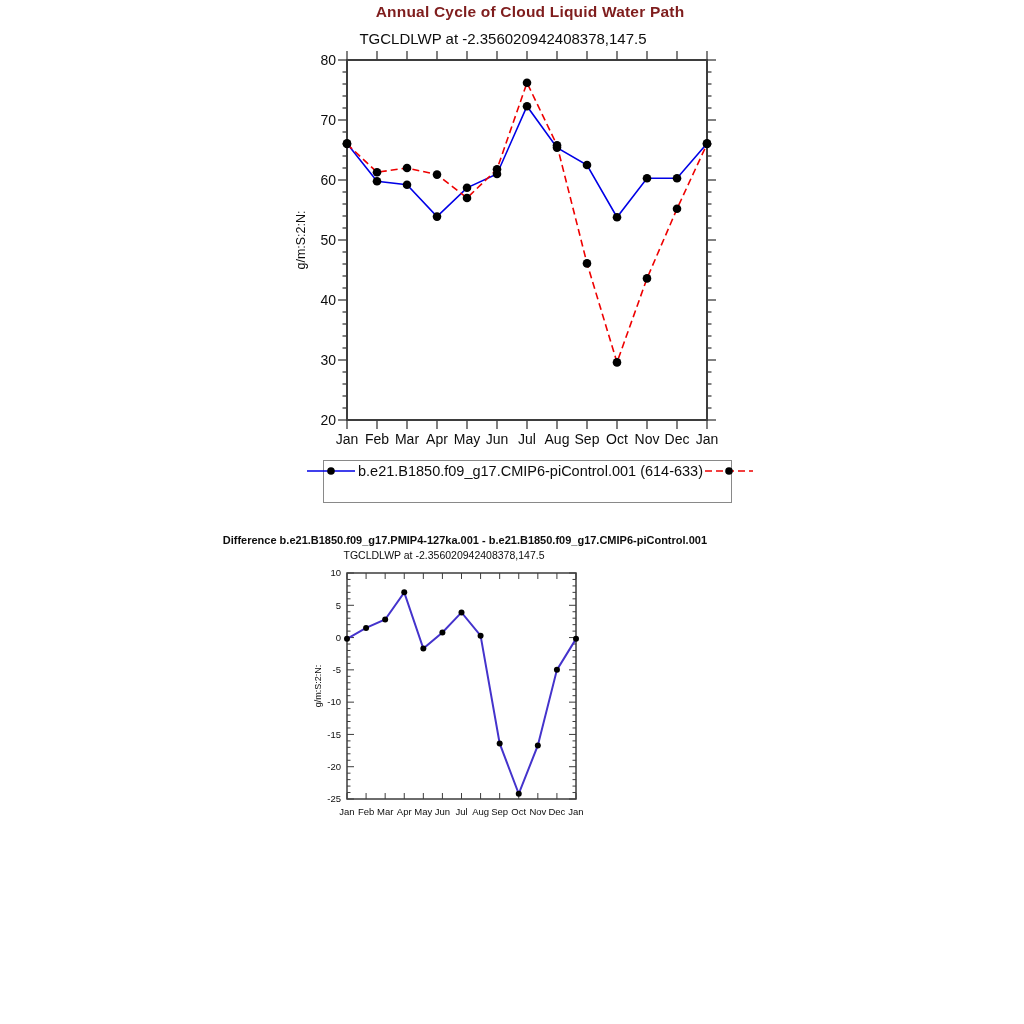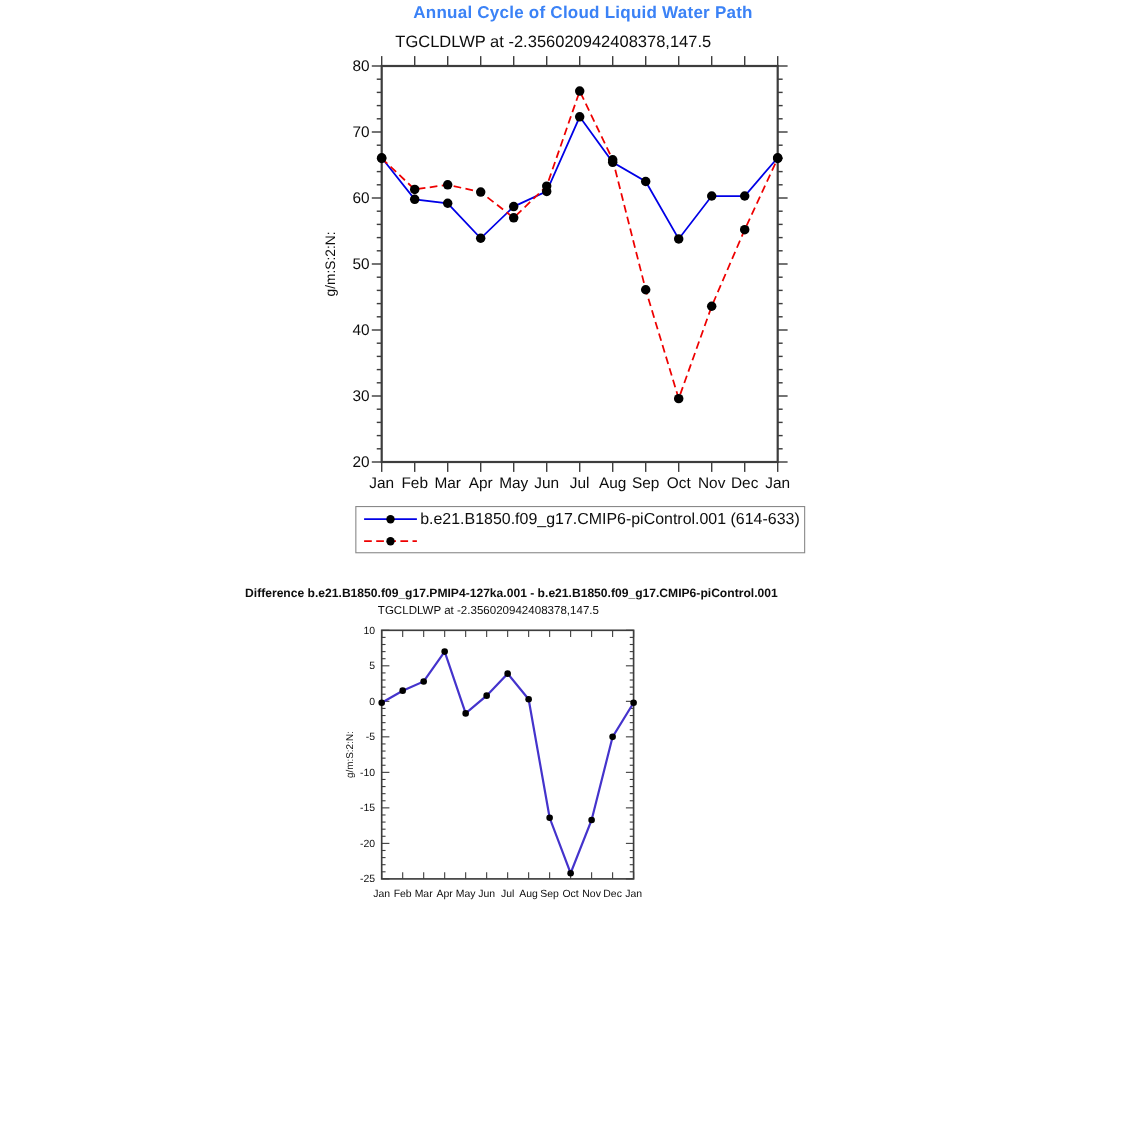--- a/index.html
+++ b/index.html
@@ -1,33 +1,33 @@
 <!DOCTYPE html>
 <html><head>
 <meta charset="utf-8">
 <style>
   html,body{margin:0;padding:0;background:#ffffff;}
   body{width:1024px;height:1024px;position:relative;overflow:hidden;
        font-family:"Liberation Sans",sans-serif;color:#111;}
   svg.chart{position:absolute;left:0;top:0;width:1024px;height:1024px;pointer-events:none;}
   .title-main{position:absolute;top:3px;left:280px;width:500px;text-align:center;
-              font-size:15.5px;font-weight:bold;color:#3b82f6;letter-spacing:0.2px;}
+              font-size:15.5px;font-weight:bold;color:#7f1d1d;letter-spacing:0.2px;}
   .subtitle-main{position:absolute;top:30px;left:253px;width:500px;text-align:center;
               font-size:15px;color:#0d0d0d;}
   .ylabel-main{position:absolute;left:301px;top:240px;transform:translate(-50%,-50%) rotate(-90deg);
               font-size:12.5px;color:#0d0d0d;white-space:nowrap;}
   .title-diff{position:absolute;top:534px;left:207px;width:500px;text-align:right;
               font-size:11px;font-weight:bold;color:#0d0d0d;white-space:nowrap;}
   .subtitle-diff{position:absolute;top:549px;left:194px;width:500px;text-align:center;
               font-size:10.5px;color:#0d0d0d;}
   .ylabel-diff{position:absolute;left:318px;top:686px;transform:translate(-50%,-50%) rotate(-90deg);
               font-size:9px;color:#0d0d0d;white-space:nowrap;}
   .legend{position:absolute;left:323px;top:460px;width:409px;height:43px;
           border:1px solid #898989;box-sizing:border-box;background:#ffffff;
-          display:flex;flex-direction:column;justify-content:center;padding-left:5px;}
+          display:flex;flex-direction:row;justify-content:center;padding-left:5px;}
   .legend-row{display:flex;align-items:center;height:20px;}
   .legend-row svg{flex:0 0 auto;display:block;}
   .legend-label{font-size:14.5px;color:#0d0d0d;white-space:nowrap;margin-left:1px;}
 </style>
 </head>
 <body>
 
 <div class="title-main">Annual Cycle of Cloud Liquid Water Path</div>
 <div class="subtitle-main">TGCLDLWP at -2.356020942408378,147.5</div>
 <div class="ylabel-main">g/m:S:2:N:</div>

